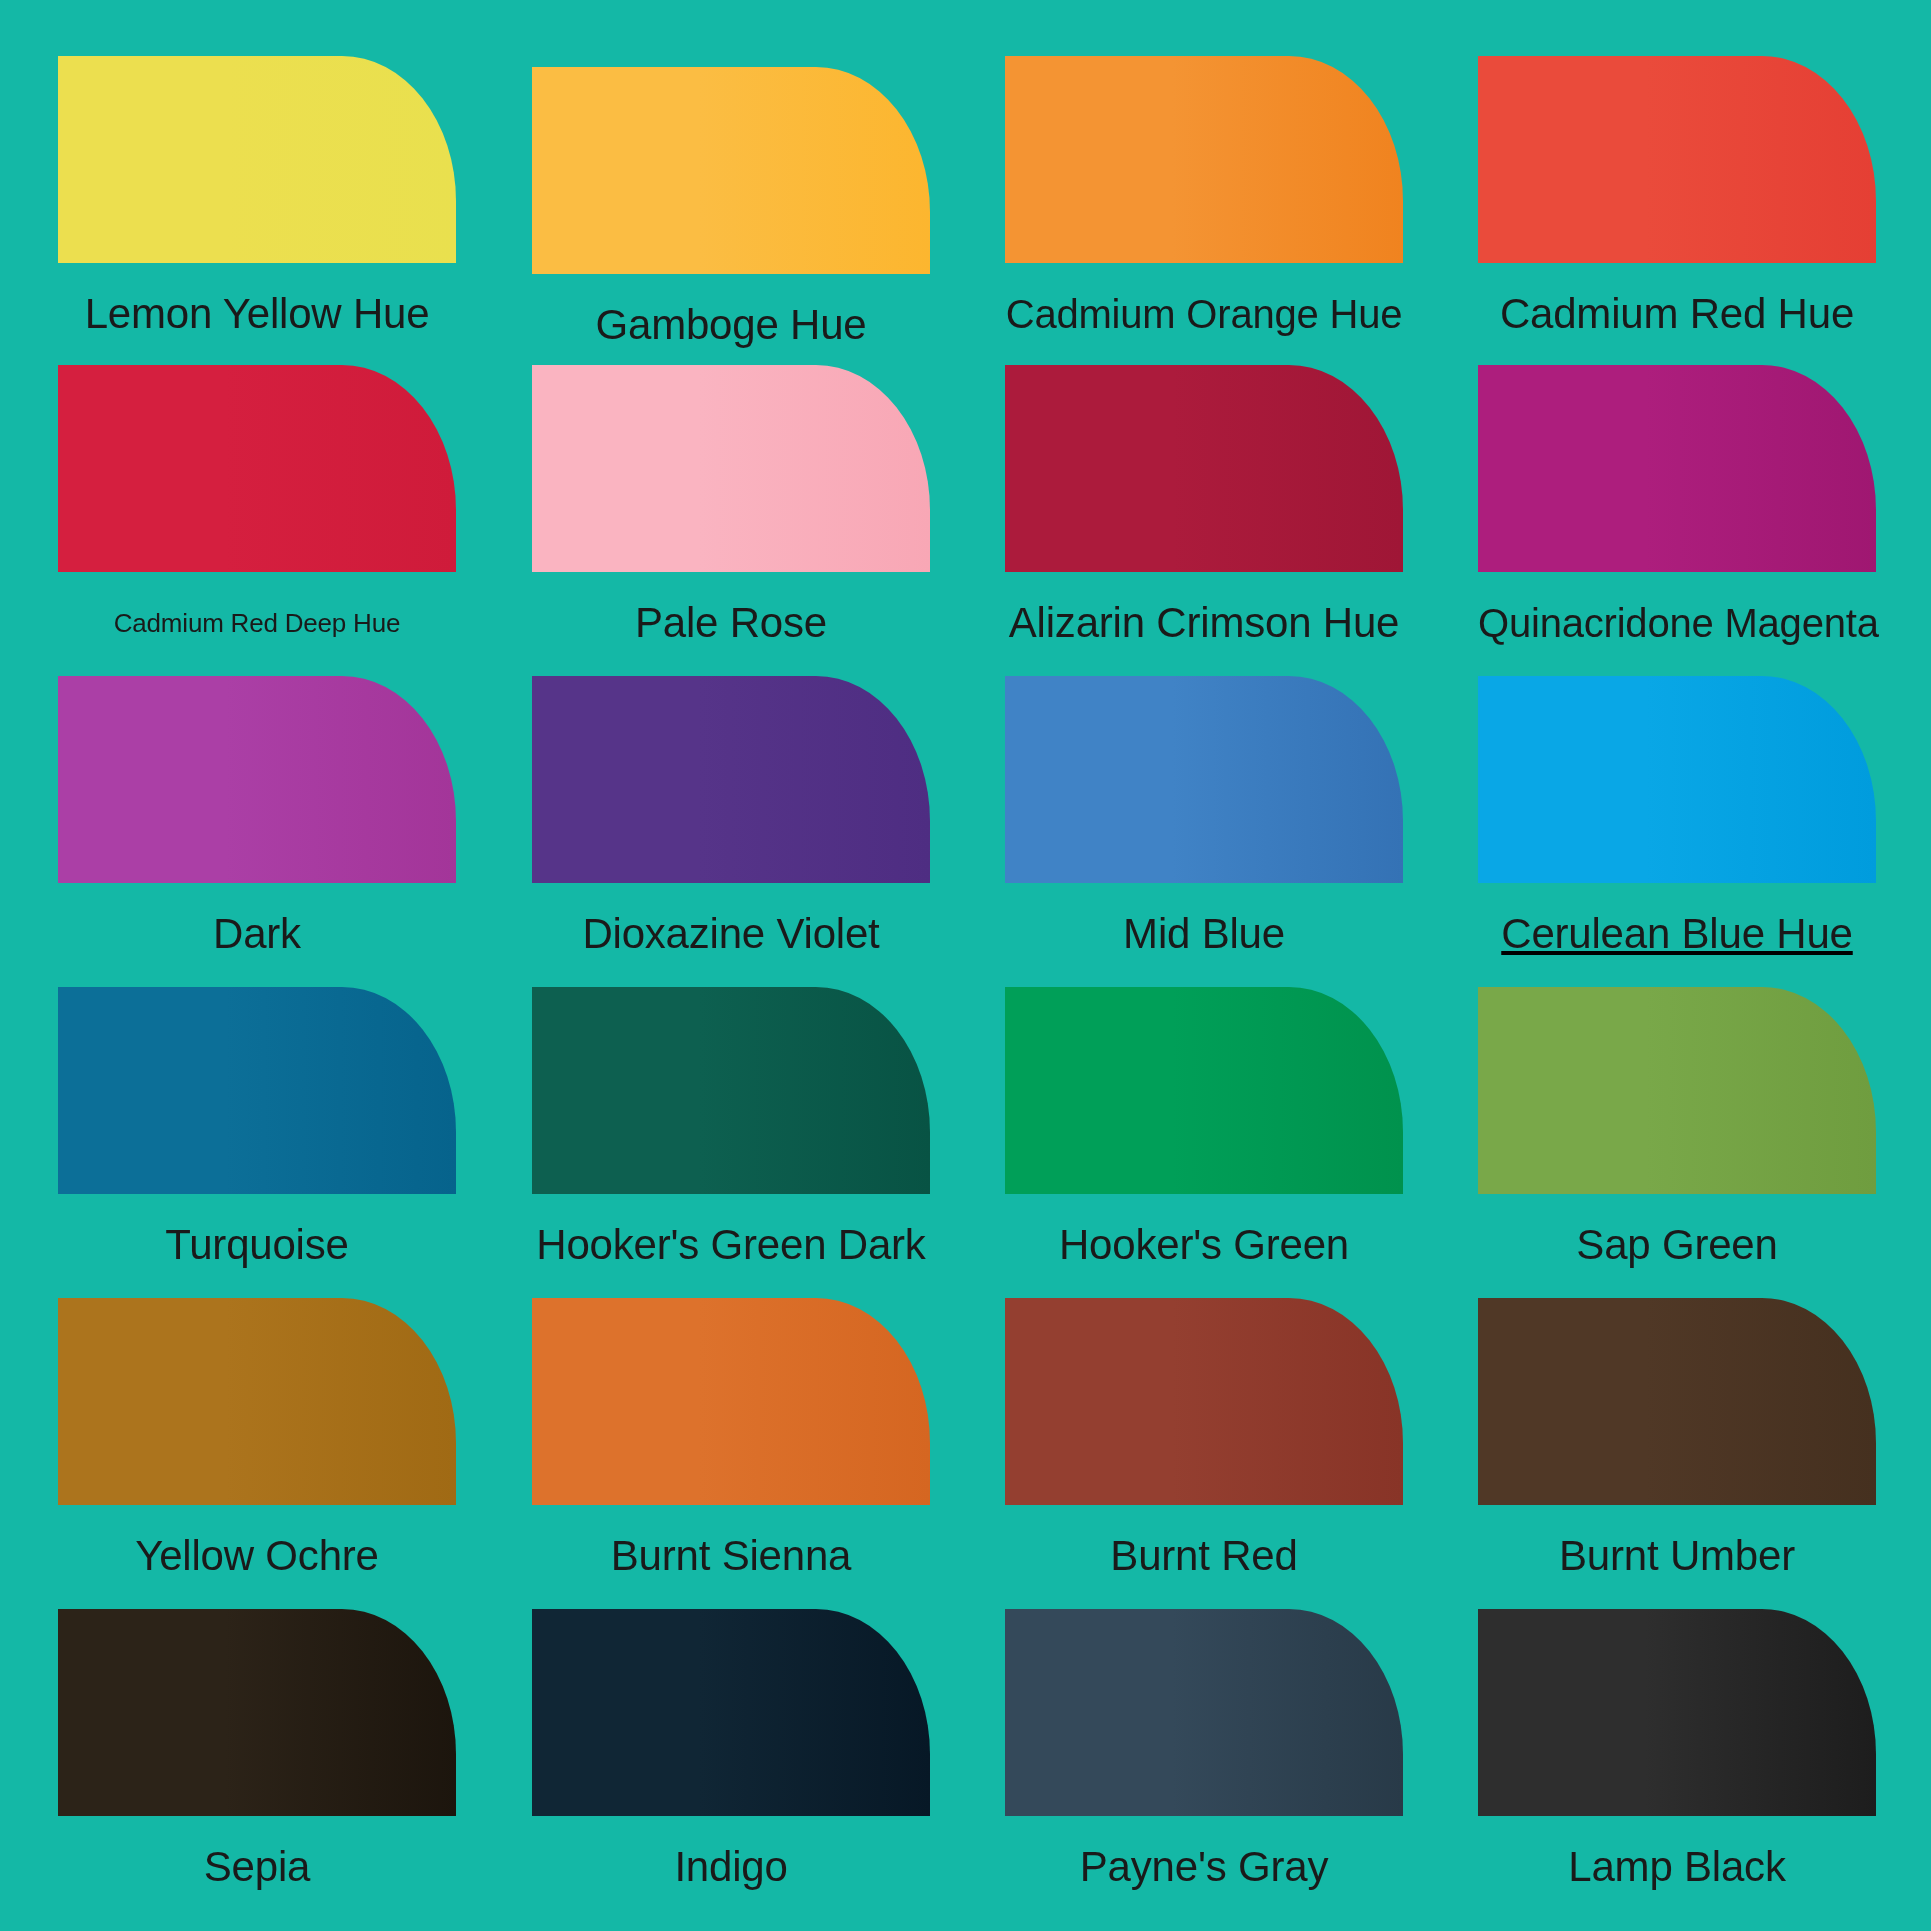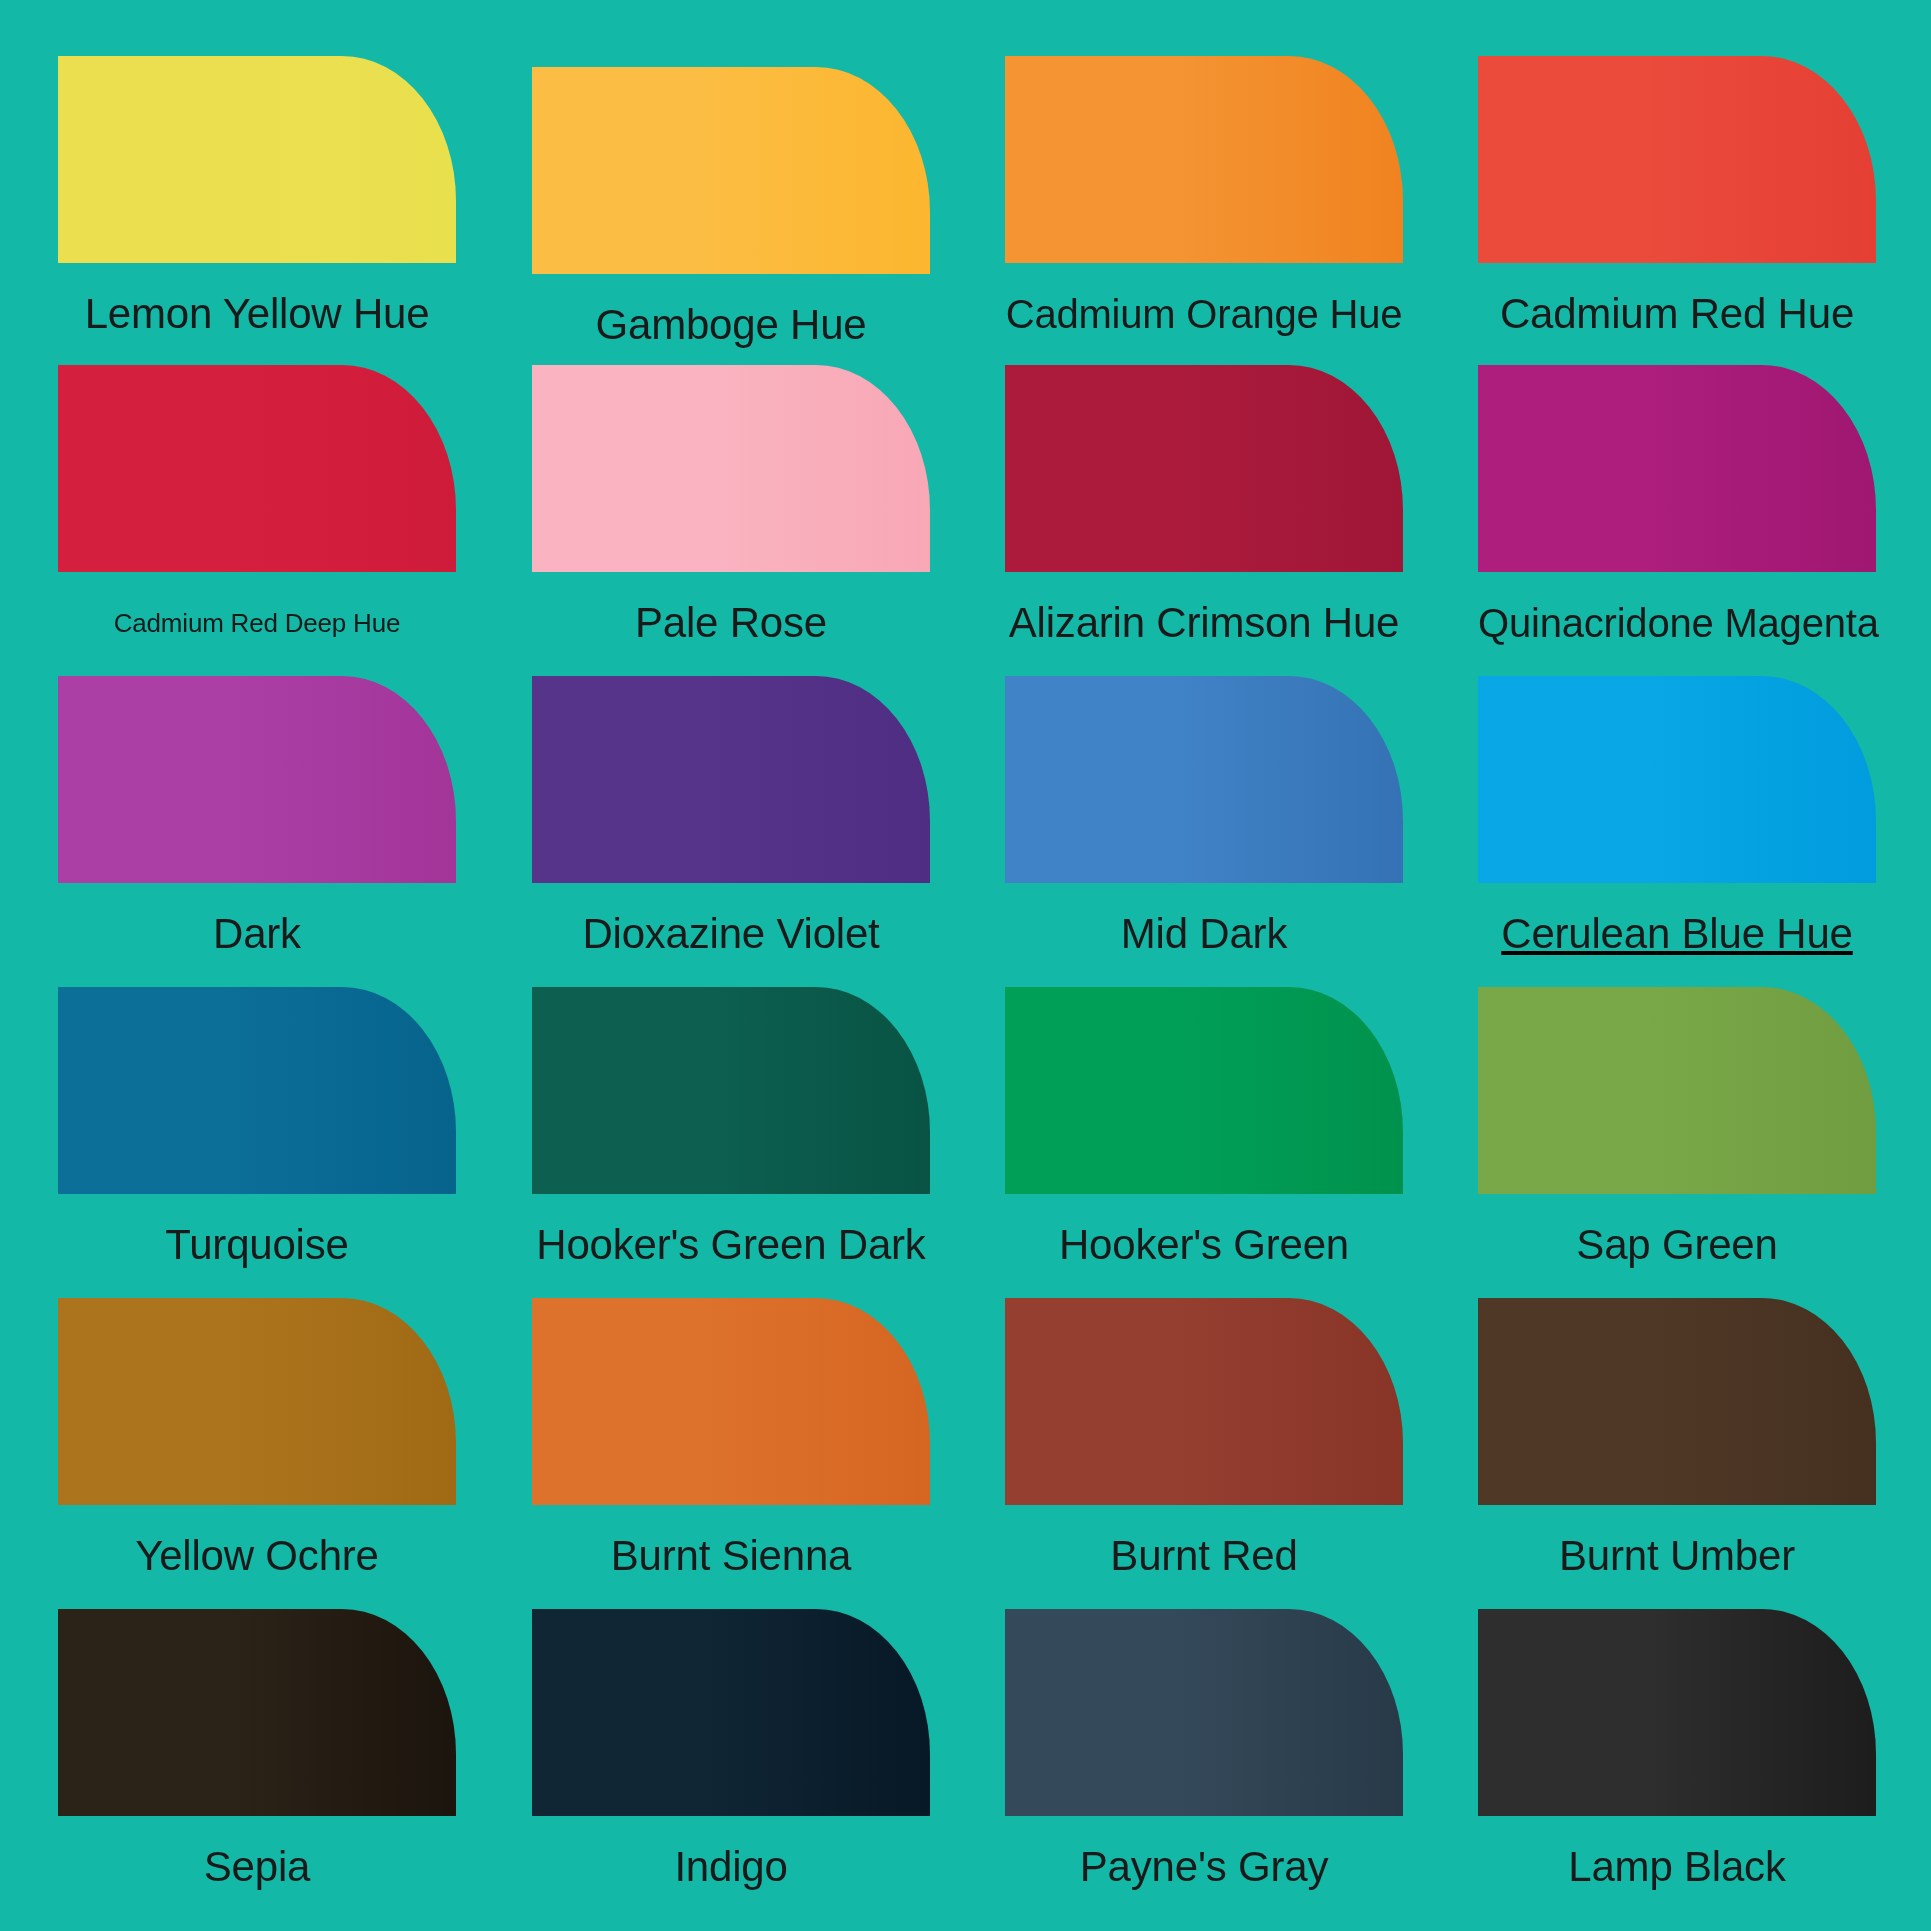--- a/index.html
+++ b/index.html
@@ -130,21 +130,21 @@
       <div class="swatch-cell col-1 row-2" style="left: 532px; top: 676px;">
         <div class="swatch-chip-wrap">
           <div class="swatch-chip" title="Dioxazine Violet" style="background: linear-gradient(90deg, rgb(86, 52, 137) 0%, rgb(86, 52, 137) 42%, rgb(78, 45, 130) 100%);"></div>
         </div>
         <span class="swatch-label">Dioxazine Violet</span>
       </div>
       <div class="swatch-cell col-2 row-2" style="left: 1005px; top: 676px;">
         <div class="swatch-chip-wrap">
           <div class="swatch-chip" title="Mid Blue" style="background: linear-gradient(90deg, rgb(64, 131, 198) 0%, rgb(64, 131, 198) 42%, rgb(52, 114, 181) 100%);"></div>
         </div>
-        <span class="swatch-label">Mid Dark</span>
+        <span class="swatch-label">Mid Blue</span>
       </div>
       <div class="swatch-cell col-3 row-2" style="left: 1478px; top: 676px; text-decoration: underline;">
         <div class="swatch-chip-wrap">
           <div class="swatch-chip" title="Cerulean Blue Hue" style="background: linear-gradient(90deg, rgb(9, 167, 230) 0%, rgb(9, 167, 230) 42%, rgb(0, 156, 221) 100%);"></div>
         </div>
         <span class="swatch-label">Cerulean Blue Hue</span>
       </div>
       <div class="swatch-cell col-0 row-3" style="left: 58px; top: 987px;">
         <div class="swatch-chip-wrap">
           <div class="swatch-chip" title="Turquoise" style="background: linear-gradient(90deg, rgb(12, 111, 152) 0%, rgb(12, 111, 152) 42%, rgb(6, 99, 140) 100%);"></div>

